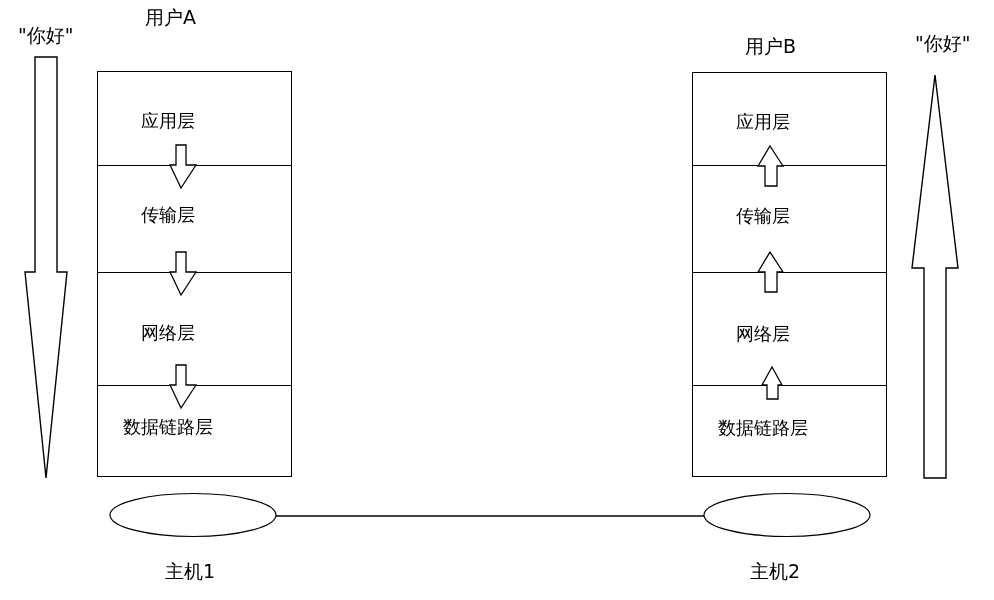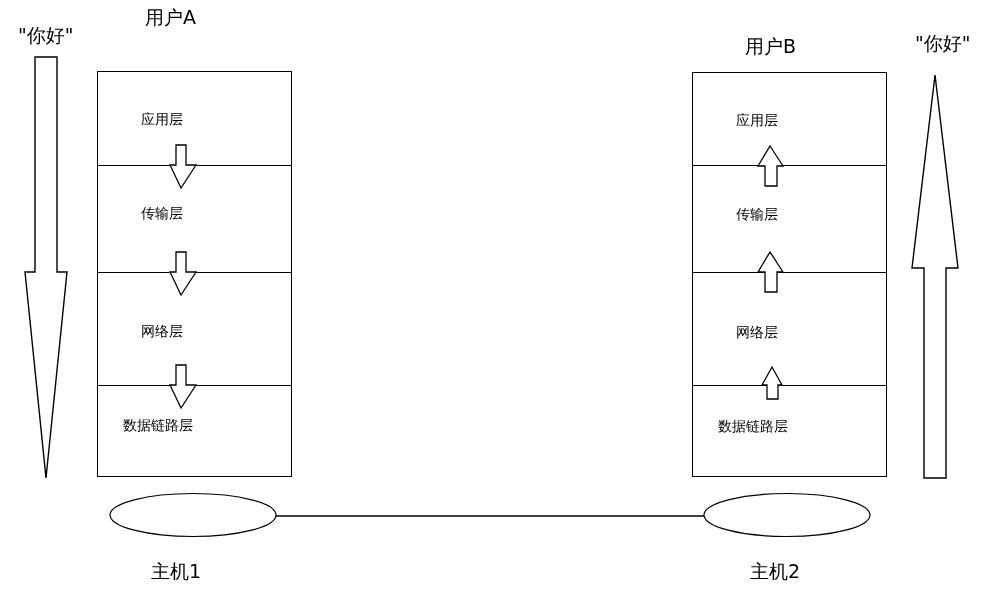--- a/index.html
+++ b/index.html
@@ -16,21 +16,21 @@
     font-family: "DejaVu Sans", "Liberation Sans", sans-serif;
   }
   .label {
     position: absolute;
     color: #000000;
     white-space: nowrap;
     line-height: 1;
     font-size: 19px;
   }
   .layer-label {
-    font-size: 14px;
+    font-size: 18px;
   }
   .stack {
     position: absolute;
     border: 1px solid #000000;
     box-sizing: border-box;
     background: transparent;
   }
   .divider {
     position: absolute;
     height: 0;
@@ -53,21 +53,21 @@
 <div id="canvas">
 
   <div class="label" style="left:18px; top:26px;">"你好"</div>
 
   <div class="label" style="left:915px; top:34px;">"你好"</div>
 
   <div class="label" style="left:145px; top:8px;">用户A</div>
 
   <div class="label" style="left:745px; top:37px;">用户B</div>
 
-  <div class="label" style="left:151px; top:562px;">主机1</div>
+  <div class="label" style="left:165px; top:562px;">主机1</div>
 
   <div class="label" style="left:750px; top:562px;">主机2</div>
 
   <div class="stack" style="left:97px; top:71px; width:195px; height:406px;">
     <div class="divider" style="left:-1px; top:93px; width:195px;"></div>
     <div class="divider" style="left:-1px; top:200px; width:195px;"></div>
     <div class="divider" style="left:-1px; top:313px; width:195px;"></div>
   </div>
 
   <div class="label layer-label" style="left:141px; top:112px;">应用层</div>

